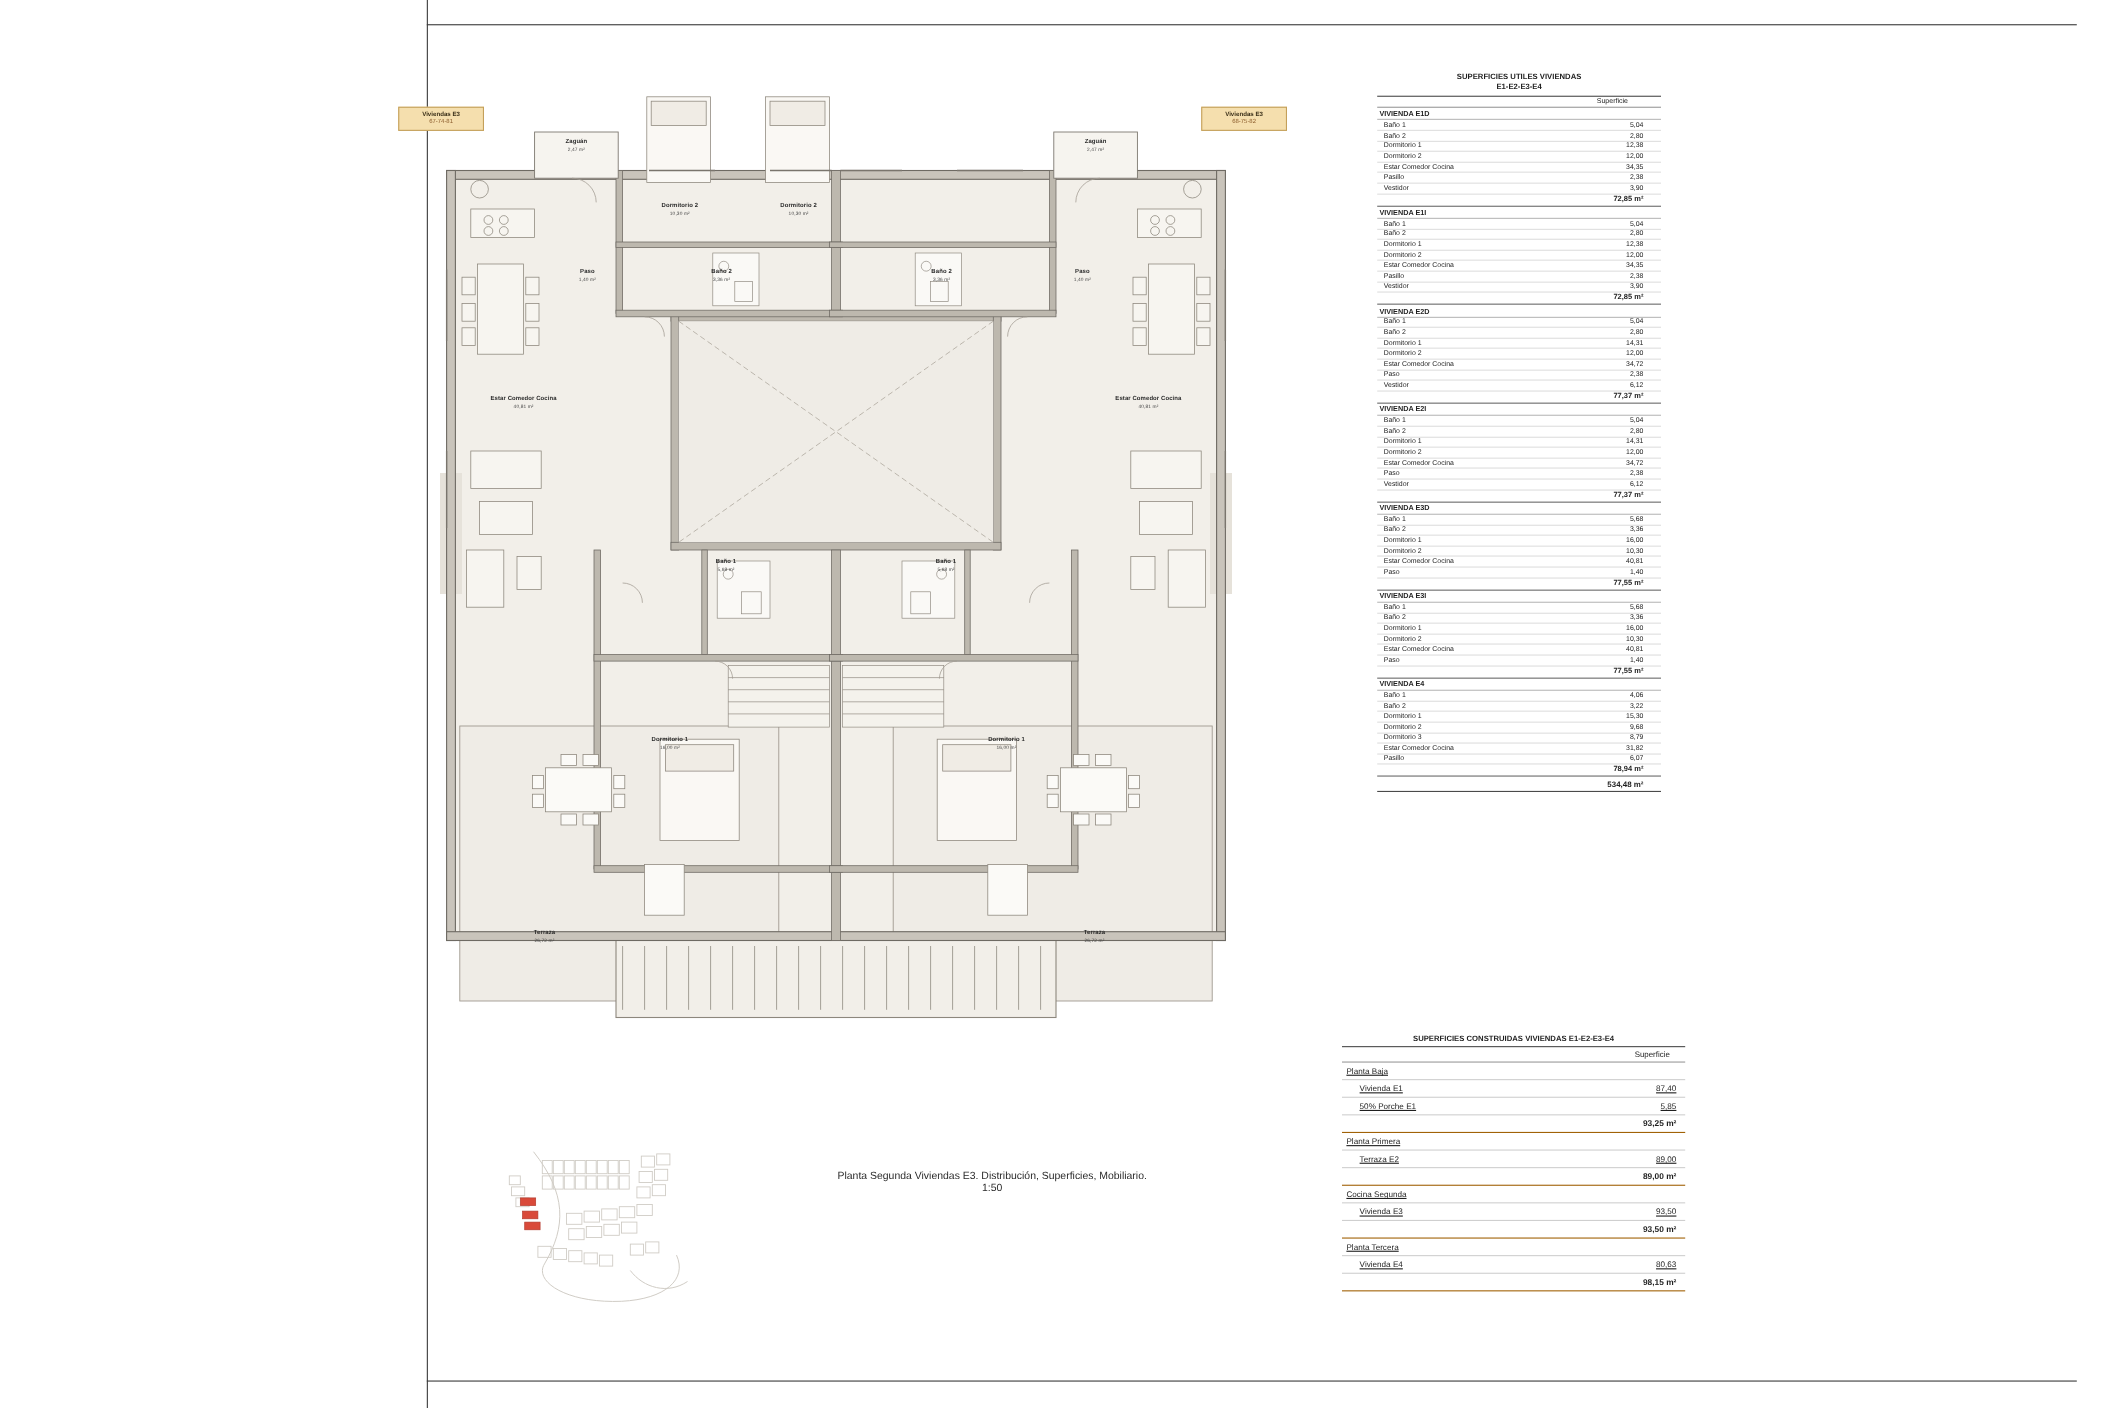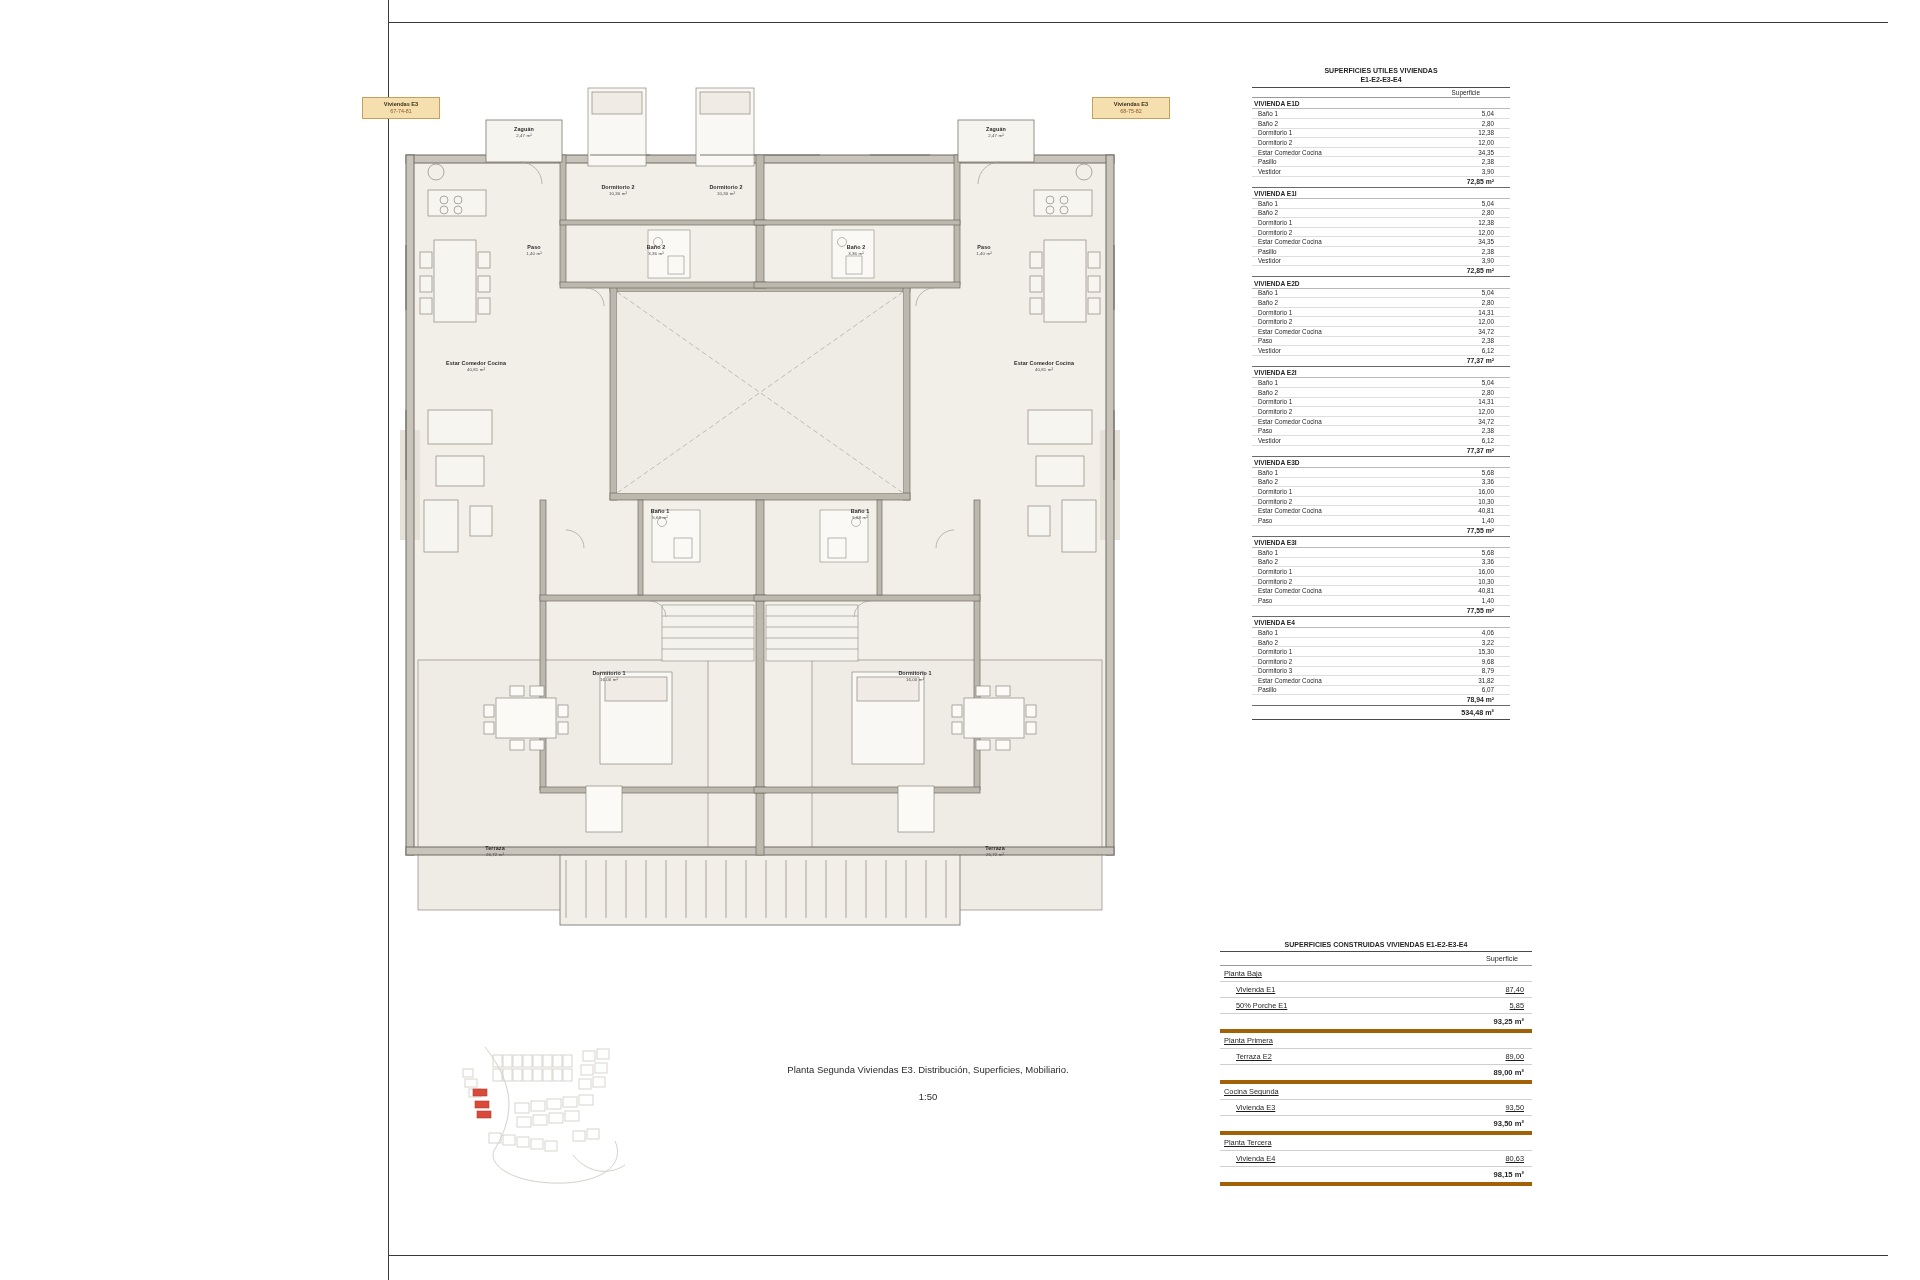--- a/index.html
+++ b/index.html
@@ -24,23 +24,23 @@
 
   .lbl{position:absolute;font-size:5.2px;line-height:1.25;text-align:center;color:#2b2b2b;letter-spacing:.1px;}
   .lbl .nm{font-weight:bold;font-size:5.4px;display:block;}
   .lbl .ar{display:block;font-size:4.4px;color:#4a4a4a;}
 
   .tagbox{position:absolute;background:#f5dfae;border:0.6px solid #c4a05a;padding:3px 5px;text-align:center;}
   .tagbox .t1{font-size:5.6px;font-weight:bold;color:#3a2f18;display:block;line-height:1.3;}
   .tagbox .t2{font-size:5.4px;color:#8a5a2a;display:block;line-height:1.3;}
 
   
-  .caption{position:absolute;left:718px;top:1064px;width:420px;text-align:center;}
+  .caption{position:absolute;left:692px;top:1064px;width:420px;text-align:center;}
   .caption .c1{font-size:9.5px;color:#2b2b2b;}
-  .caption .c2{font-size:9.5px;color:#2b2b2b;margin-top:16px;}
+  .caption .c2{font-size:9.5px;color:#2b2b2b;margin-top:0;}
 
   
   .keymap{position:absolute;left:455px;top:1045px;width:230px;height:150px;}
 
   
   .tbl{position:absolute;font-size:6.3px;color:#1f1f1f;}
   .t-utiles{left:1252px;top:66px;width:258px;}
   .t-constr{left:1220px;top:940px;width:312px;}
 
   .tbl .thead{border-bottom:1px solid #4a4a4a;padding-bottom:2px;text-align:center;font-weight:bold;font-size:7px;line-height:1.35;}
@@ -54,21 +54,21 @@
   .total span{padding-right:16px;}
   .grand{display:flex;justify-content:flex-end;font-weight:bold;font-size:7.2px;padding:2px 0 2px 0;border-bottom:1px solid #4a4a4a;}
   .grand span{padding-right:16px;}
 
   
   .t-constr .thead{border-bottom:1px solid #4a4a4a;}
   .c-row{display:flex;justify-content:space-between;padding:3px 0;border-bottom:0.6px solid #cfcfcf;text-decoration:underline;}
   .c-row .k{font-size:7.4px;padding-left:4px;}
   .c-row .k.indent{padding-left:16px;}
   .c-row .v{font-size:7.4px;padding-right:8px;}
-  .c-total{display:flex;justify-content:flex-end;font-weight:bold;font-size:7.6px;padding:3px 0;border-bottom:4px solid #a16207;}
+  .c-total{display:flex;justify-content:flex-end;font-weight:bold;font-size:7.6px;padding:3px 0;border-bottom:1px solid #a16207;}
   .c-total span{padding-right:8px;}
   .c-head-row{display:flex;justify-content:flex-end;border-bottom:1px solid #9a9a9a;padding:2px 0;}
   .c-head-row span{font-size:7.2px;padding-right:14px;}
 </style>
 </head>
 <body>
 
 <div class="sheet">
 
   <div class="frame-v"></div>

